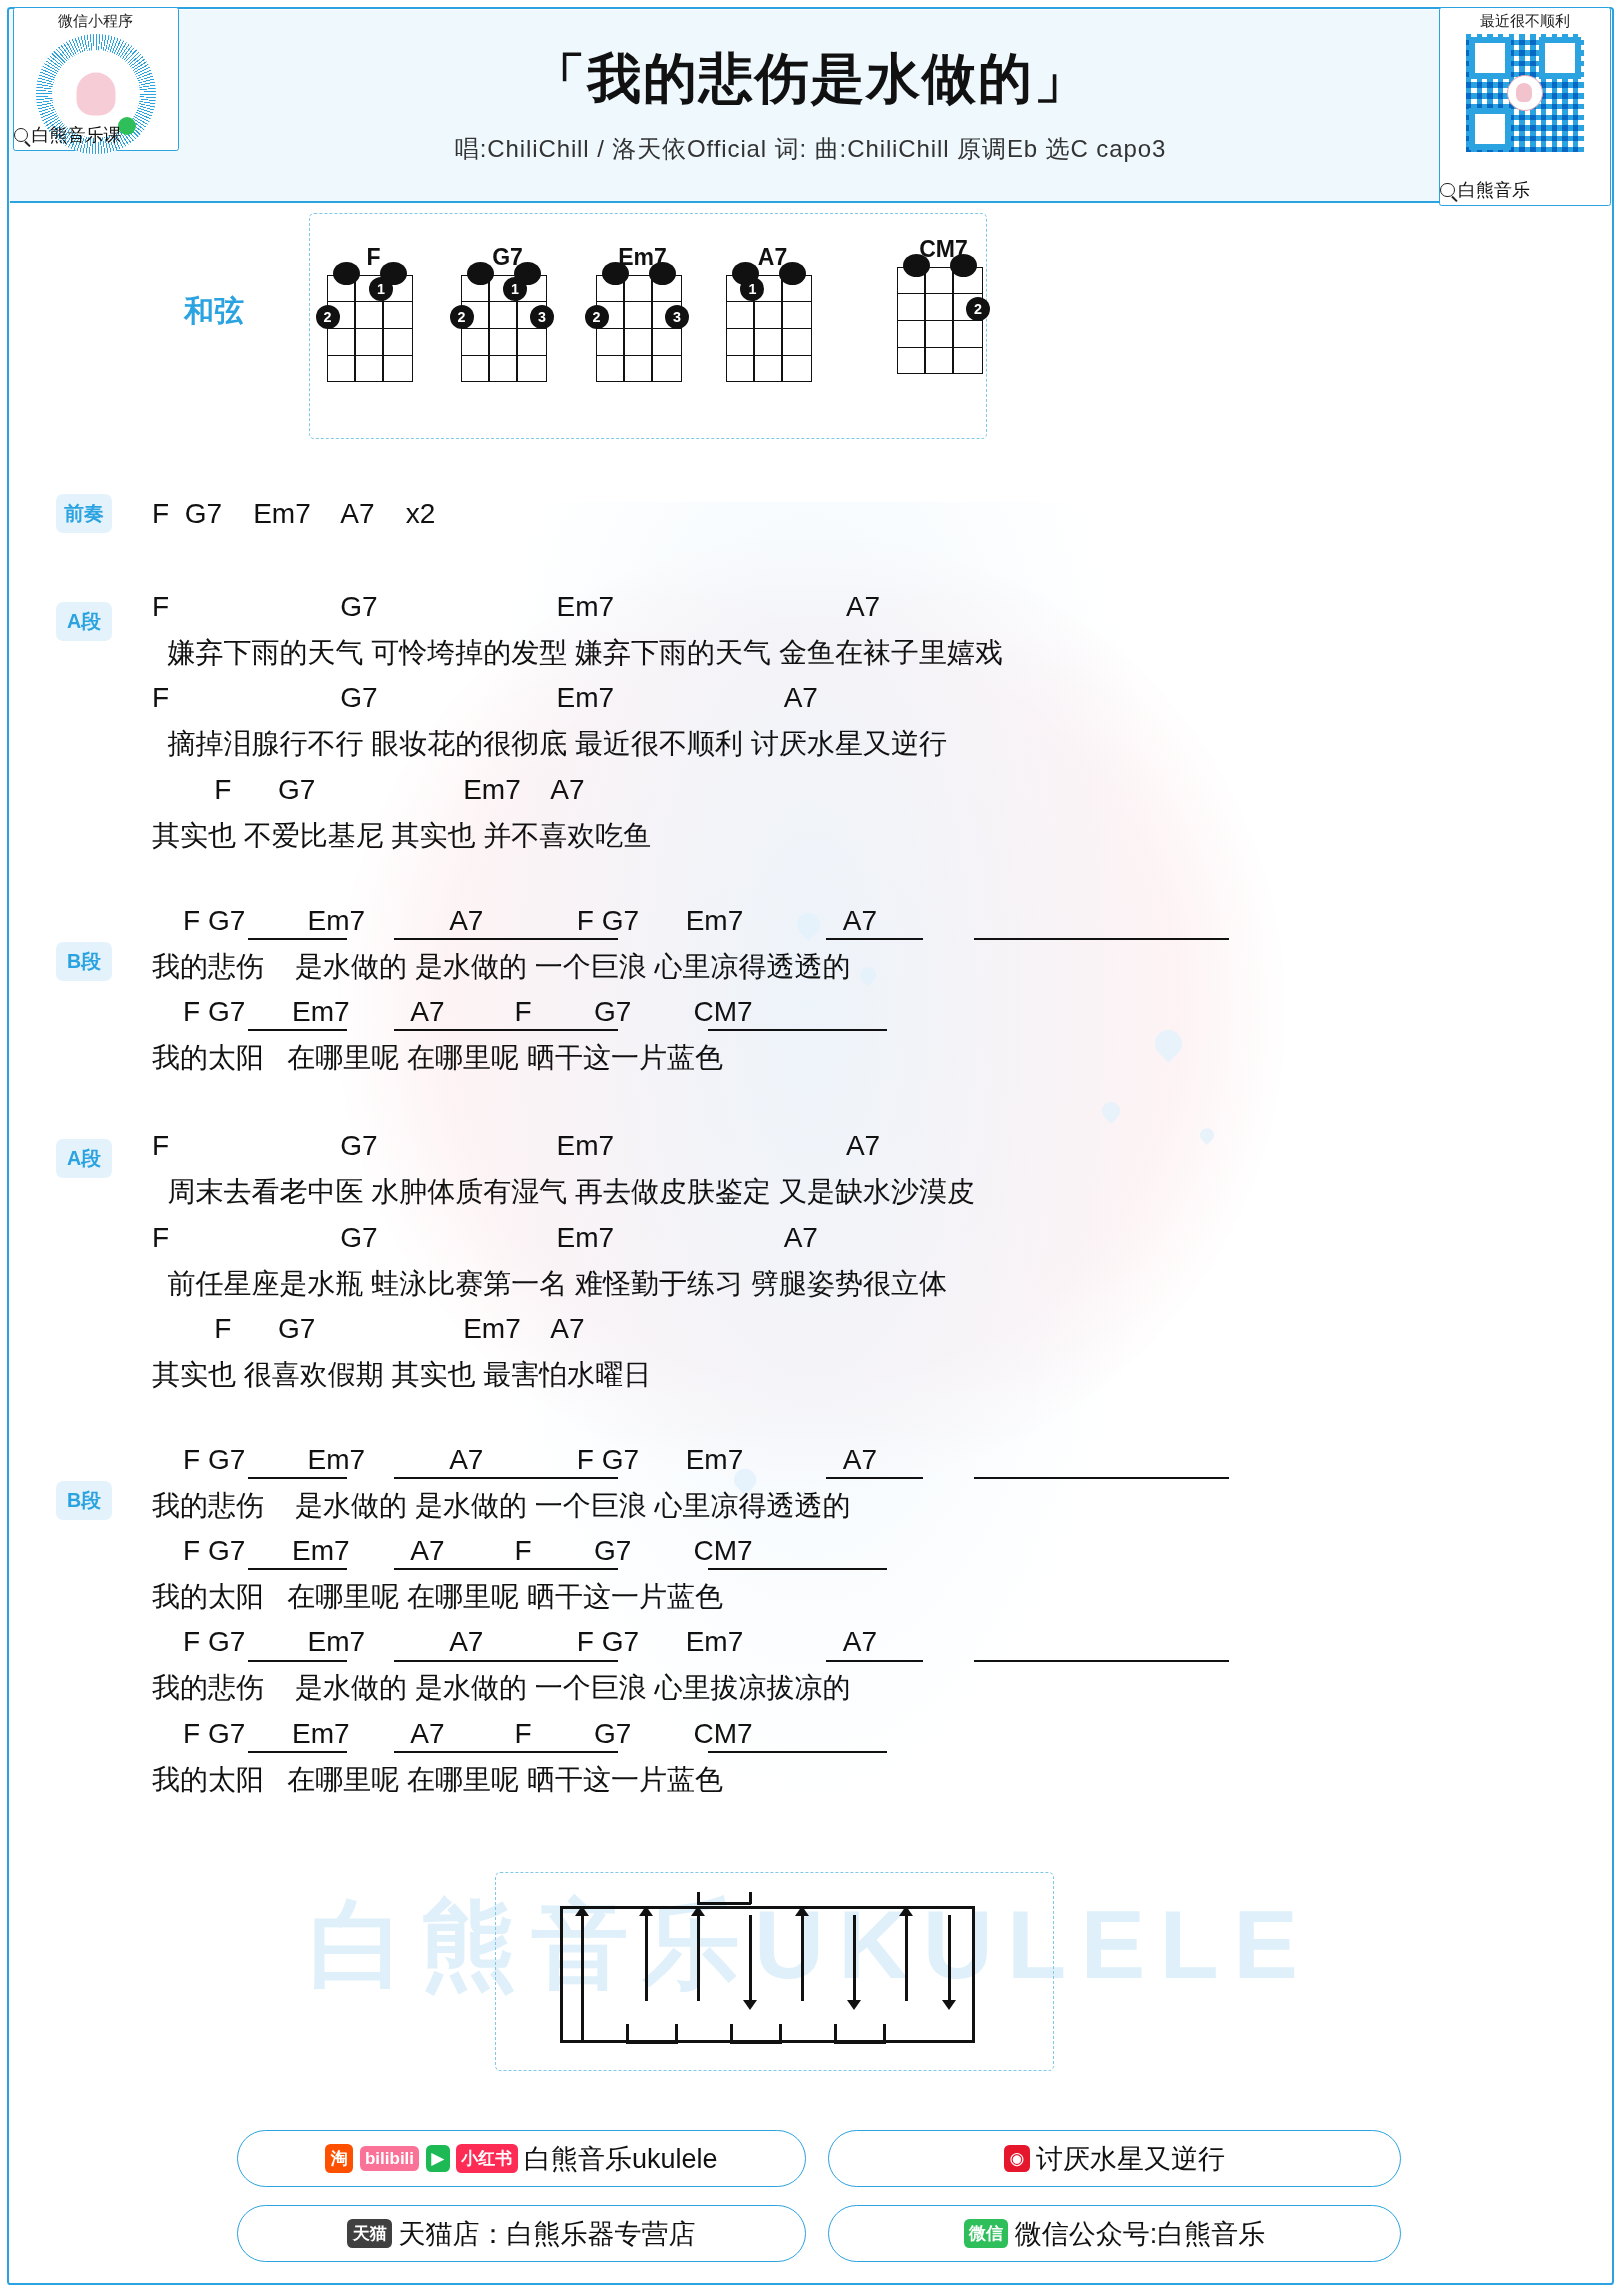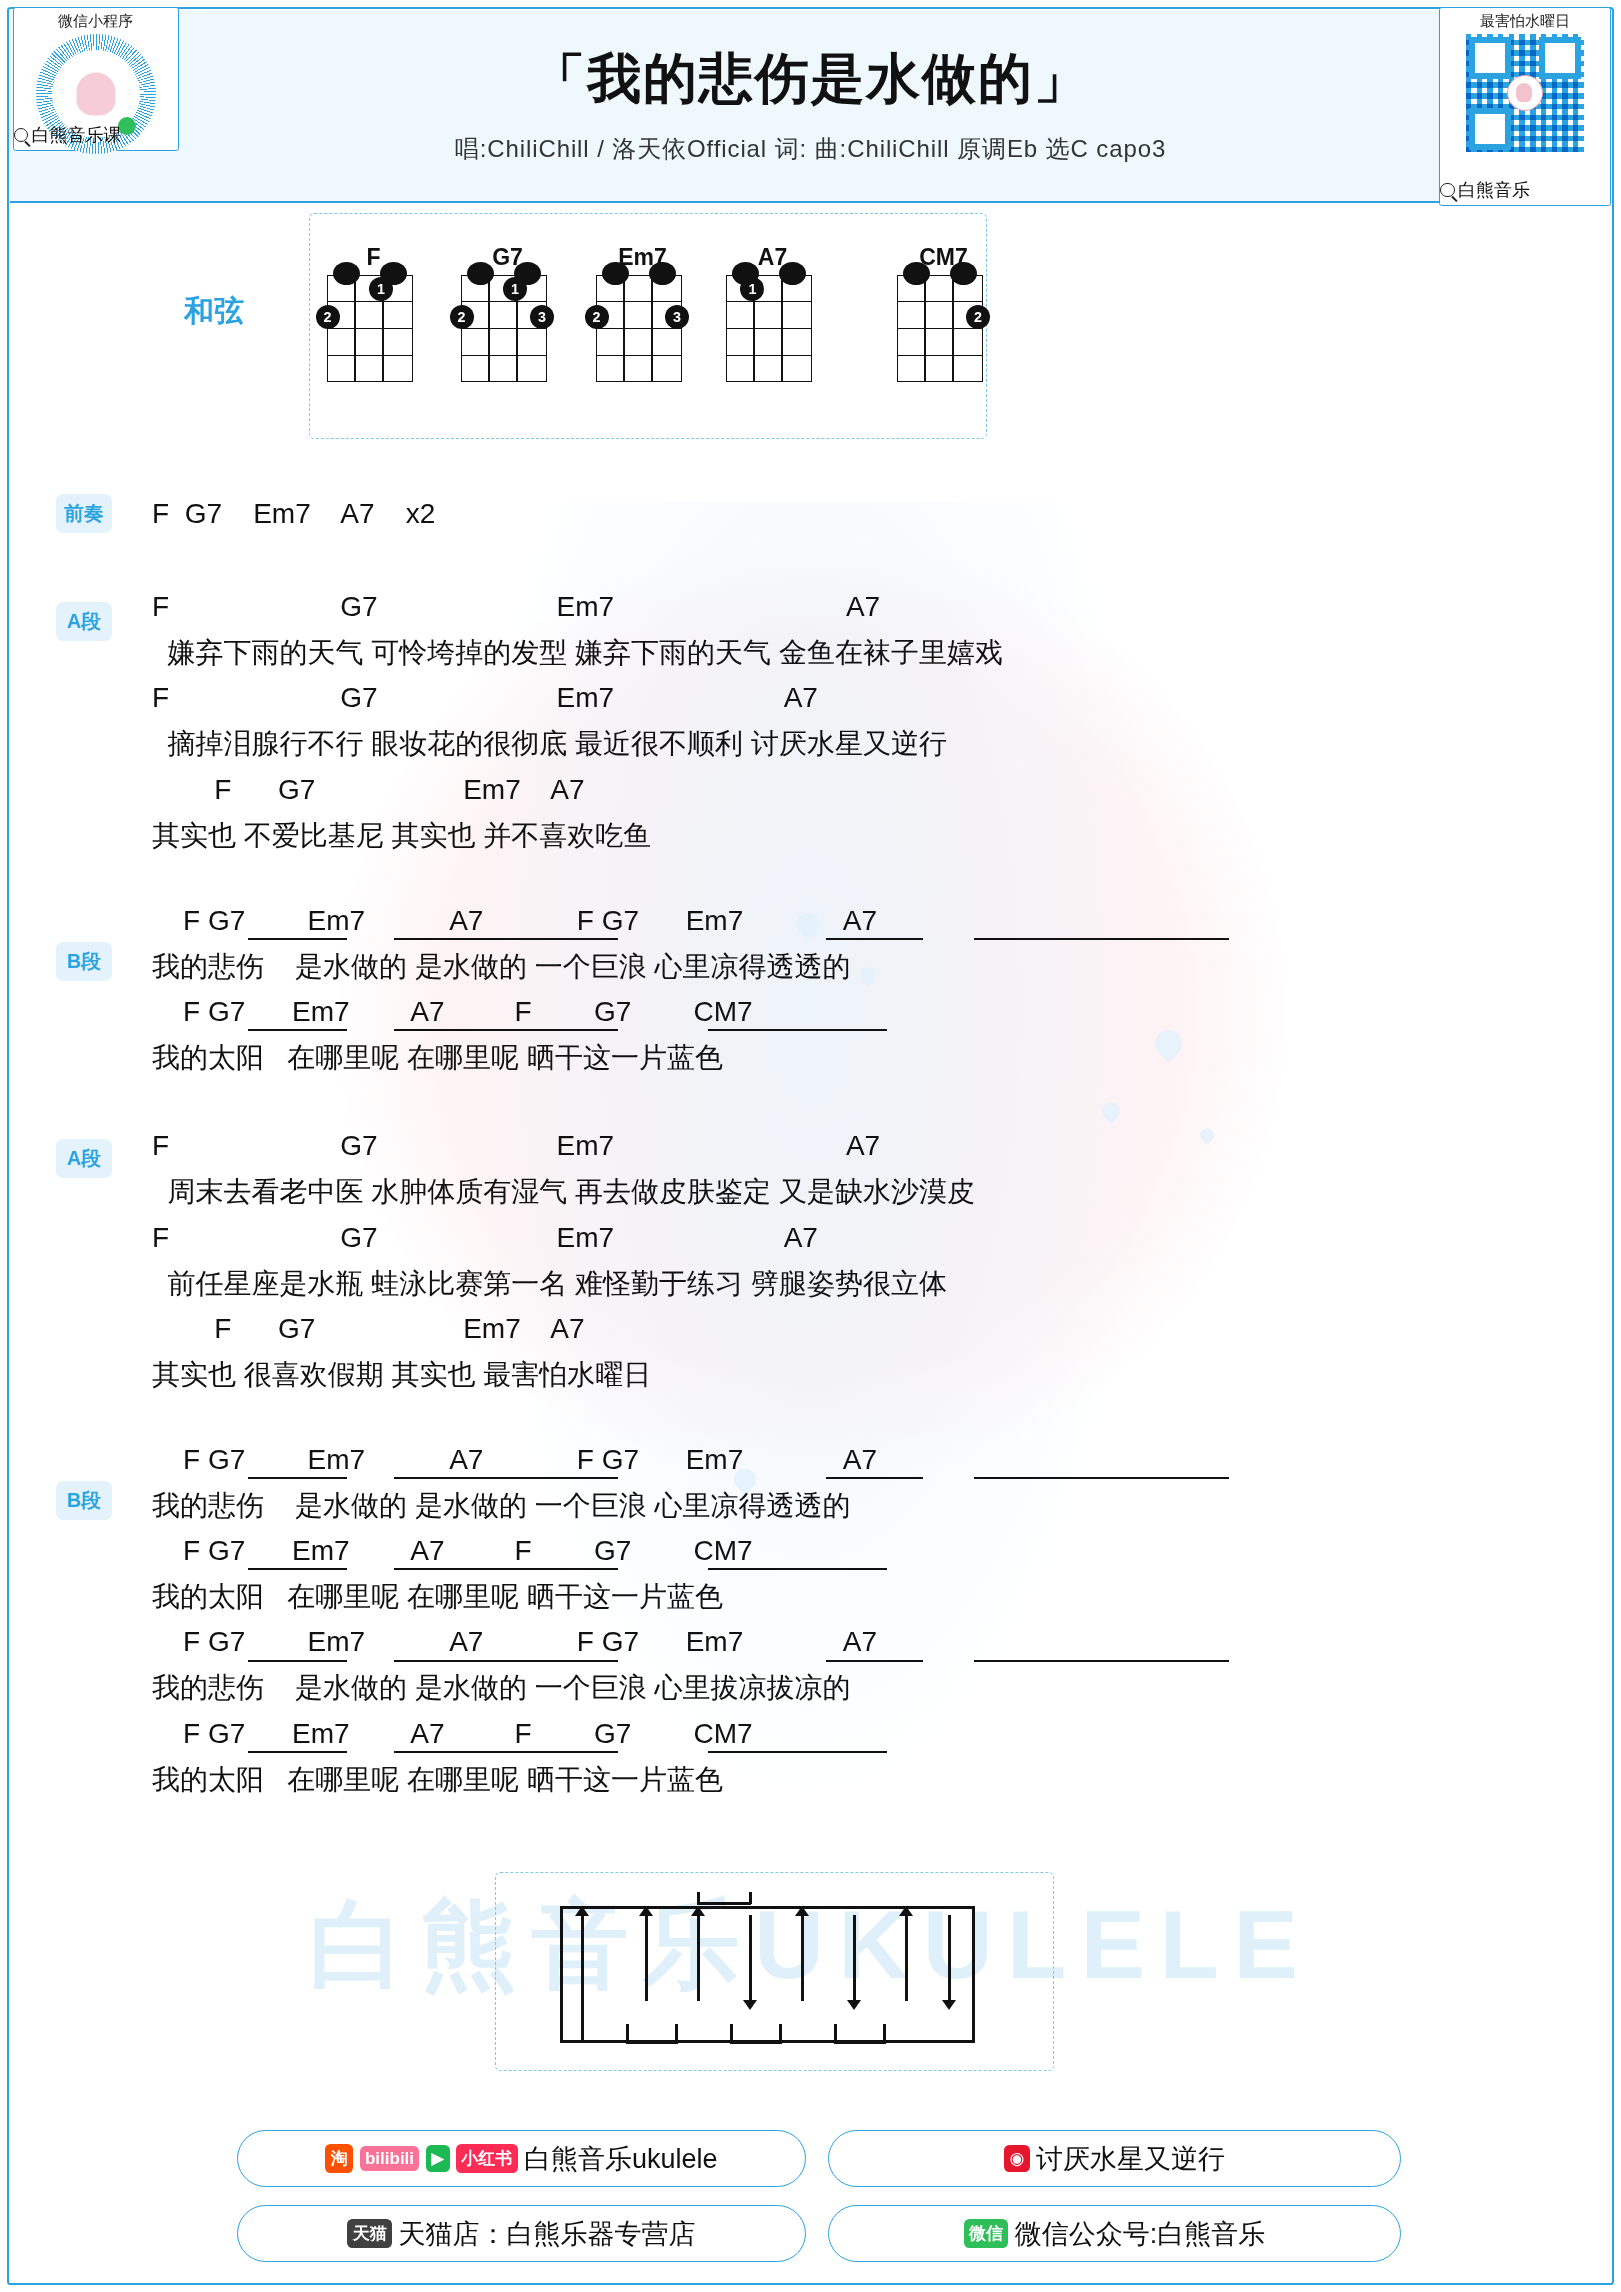--- a/index.html
+++ b/index.html
@@ -159,21 +159,21 @@
 <div class="qr-box qr-left">
   <div class="qr-cap">微信小程序</div>
   <div class="mini-prog">
     <div class="bear"></div>
       <div class="dotg"></div>
   </div>
   <div class="qr-cap-row"><span class="srch"></span><span>白熊音乐课</span></div>
 </div>
 
 <div class="qr-box qr-right">
-  <div class="qr-cap">最害怕水曜日</div>
+  <div class="qr-cap">最近很不顺利</div>
   <div class="qr-img sky">
     <div class="qr-eye tl"></div>
       <div class="qr-eye tr"></div>
       <div class="qr-eye bl"></div>
     <div class="qr-center"></div>
   </div>
   <div class="qr-cap-row"><span class="srch"></span><span>白熊音乐</span></div>
 </div>
 
 <div class="chordword" style="left:184px;top:291px;">和弦</div>
@@ -234,21 +234,21 @@
         <div class="ear r"></div>
       <div class="vl" style="left:26px;"></div>
         <div class="vl" style="left:54px;"></div>
       <div class="hl" style="top:25px;"></div>
         <div class="hl" style="top:52px;"></div>
         <div class="hl" style="top:79px;"></div>
       <div class="dot" style="left:13.4px;top:1.8px;">1</div>
     </div>
   </div>
 
-  <div class="chord" style="left:548px;top:9px;padding-left:40px;">
+  <div class="chord" style="left:548px;top:1px;padding-left:40px;">
     <div class="nm">CM7</div>
     <div class="grid">
       <div class="ear l"></div>
         <div class="ear r"></div>
       <div class="vl" style="left:26px;"></div>
         <div class="vl" style="left:54px;"></div>
       <div class="hl" style="top:25px;"></div>
         <div class="hl" style="top:52px;"></div>
         <div class="hl" style="top:79px;"></div>
       <div class="dot" style="left:68px;top:29px;">2</div>

